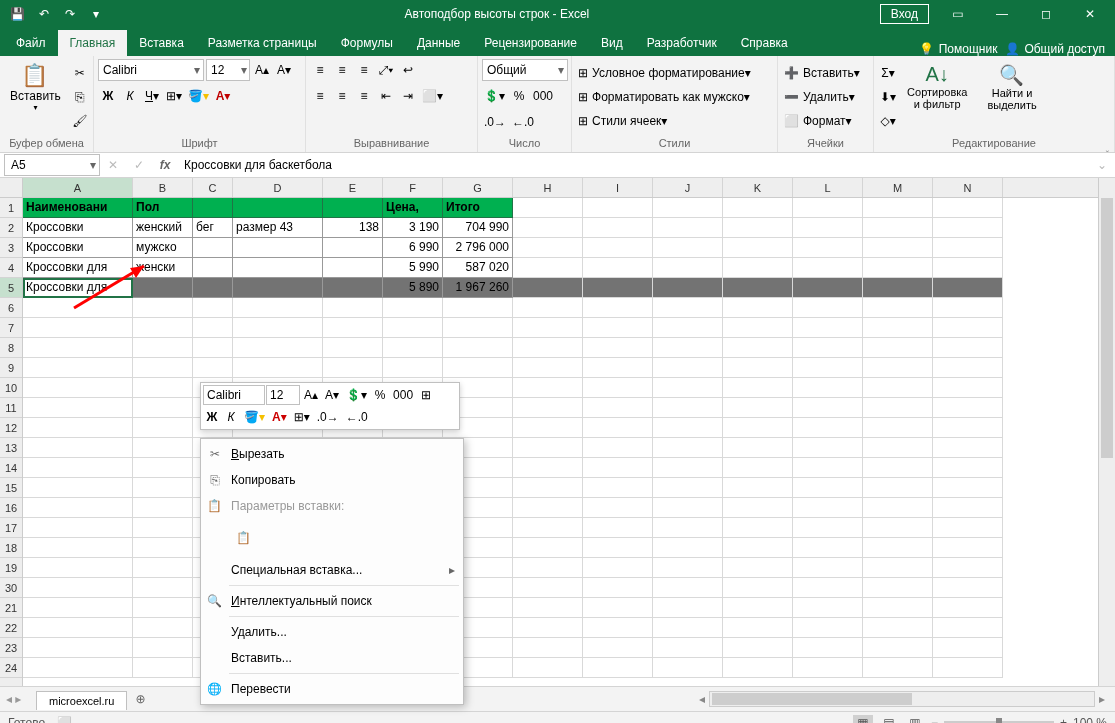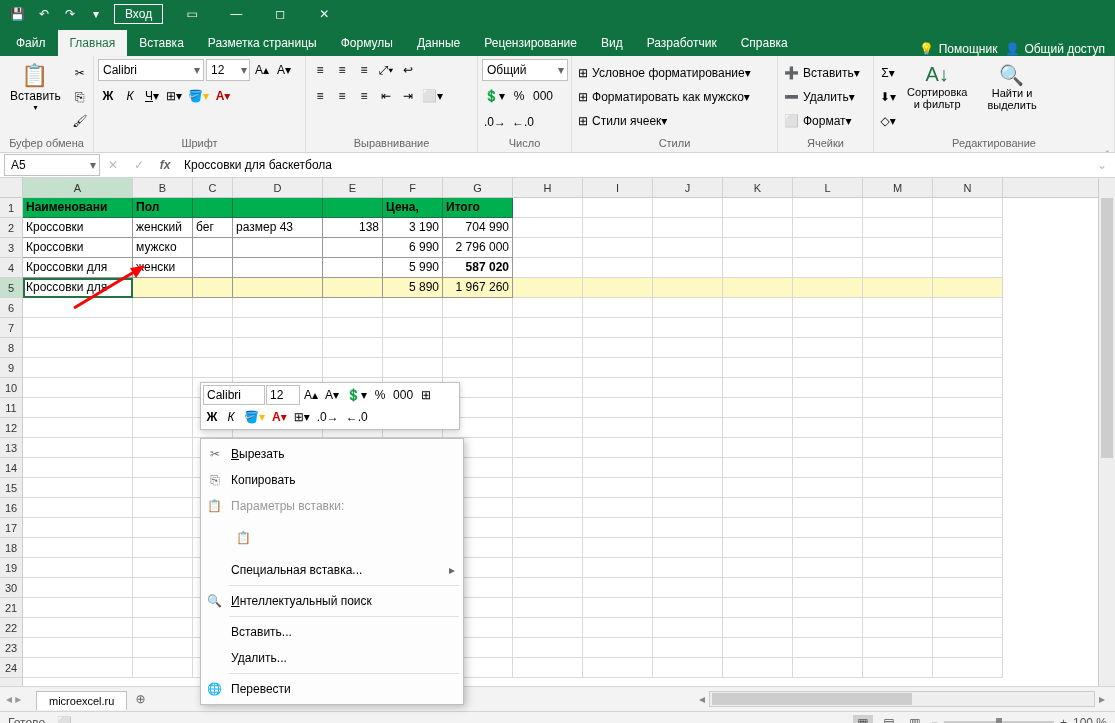--- a/index.html
+++ b/index.html
@@ -40,21 +40,21 @@
 .row-hdr.sel{background:#c6e0ce}
 .cols{flex:1;position:relative;overflow:hidden}
 .col-hdrs{height:20px;display:flex;background:#eee;border-bottom:1px solid #ccc}
 .col-hdr{border-right:1px solid #d4d4d4;text-align:center;line-height:20px;font-size:11px;color:#333;background:#eee}
 .col-hdr.sel{background:#c6e0ce}
 .cell-row{height:20px;display:flex}
 .cell{border-right:1px solid #d9d9d9;border-bottom:1px solid #d9d9d9;padding:0 3px;line-height:19px;font-size:12px;white-space:nowrap;overflow:hidden;background:#fff}
 .cell.header{background:#00b050;font-weight:bold;border-right:1px solid #217346;border-bottom:1px solid #217346}
 .cell.data{border-right:1px solid #999;border-bottom:1px solid #999}
 .cell.num{text-align:right}
-.sel-row .cell{background:#fef9c3}
+.sel-row .cell{background:#737373}
 .sel-cell{outline:2px solid #217346;outline-offset:-2px;background:#fff !important}
 .corner{width:23px;height:20px;background:#eee;border-right:1px solid #ccc;border-bottom:1px solid #ccc;position:absolute;left:0;top:0}
 .arrow{position:absolute;left:70px;top:80px;z-index:5;width:90px;height:54px}
 .arrow svg line{stroke:#ff0000;stroke-width:3px}
 .arrow svg polygon{fill:#ff0000}
 .mini-toolbar{position:absolute;left:200px;top:204px;width:260px;height:48px;background:#fff;border:1px solid #c0c0c0;box-shadow:0 2px 6px rgba(0,0,0,0.2);display:flex;flex-wrap:wrap;padding:2px;gap:1px;z-index:10}
 .mt-btn{height:20px;min-width:18px;display:flex;align-items:center;justify-content:center;padding:0 3px;cursor:pointer}
 .mt-combo{border:1px solid #c0c0c0;background:#fff;height:20px;display:flex;align-items:center}
 .context-menu{position:absolute;left:200px;top:260px;width:264px;background:#fdfdfd;border:1px solid #c0c0c0;box-shadow:2px 2px 8px rgba(0,0,0,0.25);z-index:10;padding:2px 0}
 .cm-item{height:26px;display:flex;align-items:center;padding:0 8px 0 30px;cursor:pointer;position:relative;font-size:12px}
@@ -86,20 +86,21 @@
 </head>
 <body>
 
 <div class="titlebar">
   <div class="qat">
     <div class="qat-btn">💾</div>
     <div class="qat-btn">↶</div>
     <div class="qat-btn">↷</div>
     <div class="qat-btn">▾</div>
   </div>
+  <div class="title-text">Автоподбор высоты строк  -  Excel</div>
   <div class="title-right">
     <div class="signin-btn">Вход</div>
     <div class="win-btn">▭</div>
     <div class="win-btn">—</div>
     <div class="win-btn">◻</div>
     <div class="win-btn close">✕</div>
   </div>
 </div>
 
 <div class="tabbar">
@@ -352,21 +353,21 @@
           <div class="cell num" style="width: 70px;"></div>
           <div class="cell num" style="width: 70px;"></div>
         </div>
         <div class="cell-row">
           <div class="cell data" style="width: 110px;">Кроссовки для</div>
           <div class="cell data" style="width: 60px;">женски</div>
           <div class="cell data" style="width: 40px;"></div>
           <div class="cell data" style="width: 90px;"></div>
           <div class="cell data num" style="width: 60px;"></div>
           <div class="cell data num" style="width: 60px;">5 990</div>
-          <div class="cell data num" style="width: 70px; font-weight: bold;">587 020</div>
+          <div class="cell data num" style="width: 70px;">587 020</div>
           <div class="cell num" style="width: 70px;"></div>
           <div class="cell num" style="width: 70px;"></div>
           <div class="cell num" style="width: 70px;"></div>
           <div class="cell num" style="width: 70px;"></div>
           <div class="cell num" style="width: 70px;"></div>
           <div class="cell num" style="width: 70px;"></div>
           <div class="cell num" style="width: 70px;"></div>
         </div>
         <div class="cell-row sel-row">
           <div class="cell data sel-cell" style="width: 110px;">Кроссовки для</div>
@@ -749,24 +750,24 @@
         <span>Специальная вставка...</span>
         <span class="cm-arrow">▸</span>
       </div>
     <div class="cm-sep"></div>
     <div class="cm-item">
         <span class="cm-ico">🔍</span>
         <span><u class="hot">И</u>нтеллектуальный поиск</span>
       </div>
     <div class="cm-sep"></div>
     <div class="cm-item">
+        <span>Удалить...</span>
+      </div>
+    <div class="cm-item">
         <span>Вставить...</span>
-      </div>
-    <div class="cm-item">
-        <span>Удалить...</span>
       </div>
     <div class="cm-sep"></div>
     <div class="cm-item">
         <span class="cm-ico">🌐</span>
         <span>Перевести</span>
       </div>
 
   </div>
 </div>
 

